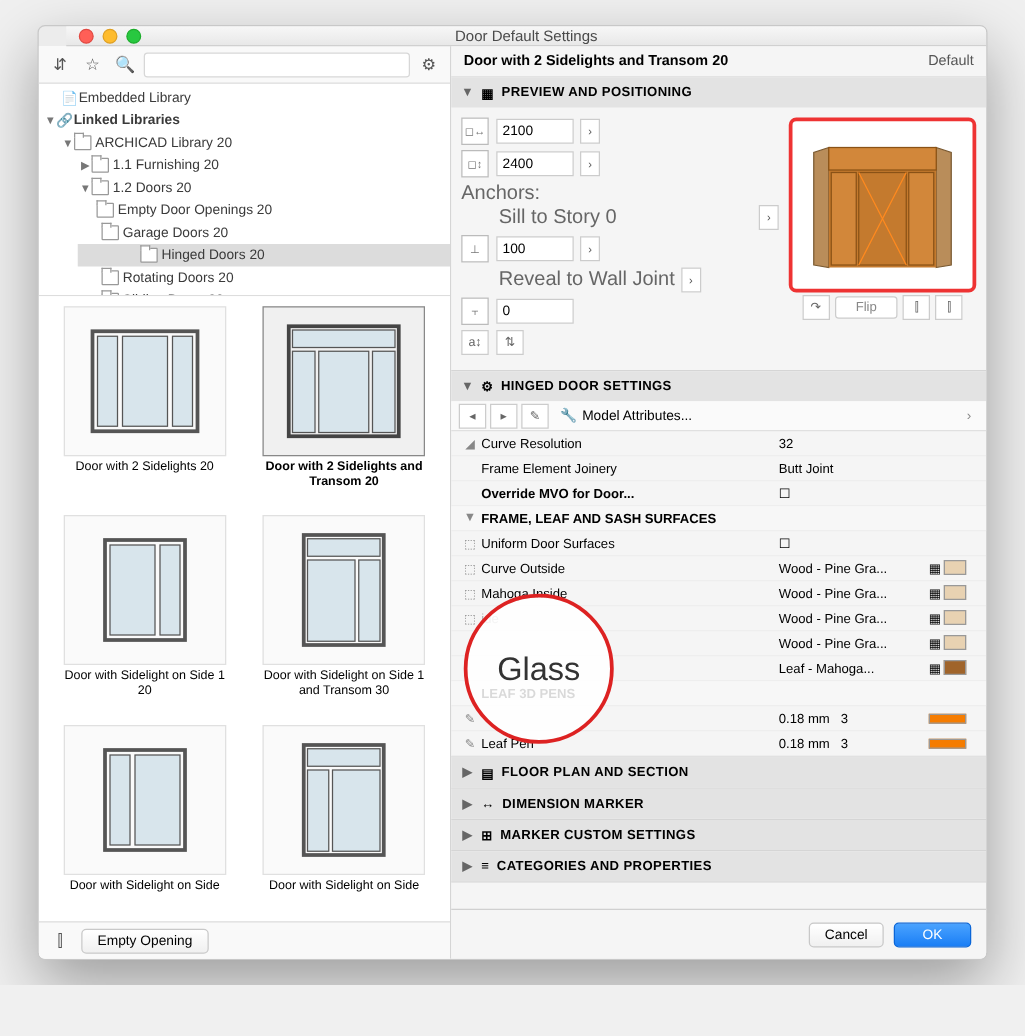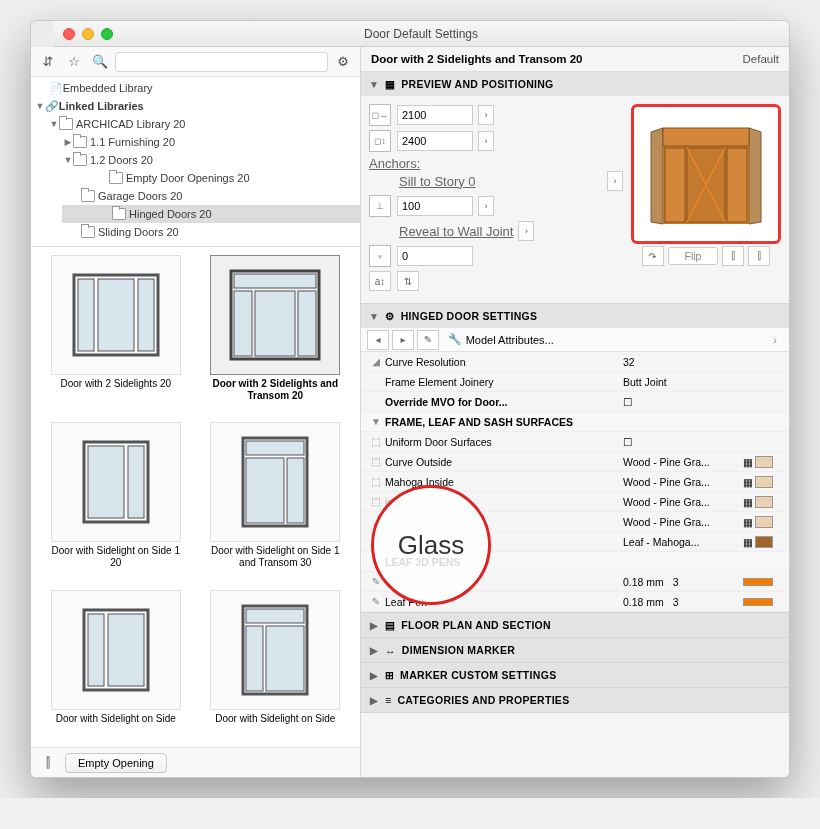--- a/index.html
+++ b/index.html
@@ -1,18 +1,18 @@
 <!DOCTYPE html>
 <html><head>
 <meta charset="utf-8">
 <style>
 * { box-sizing: border-box; margin: 0; padding: 0; font-family: -apple-system, "Helvetica Neue", Arial, sans-serif; }
 body { background: #f0f0f0; display: flex; justify-content: center; align-items: flex-start; padding: 20px; }
 .window { width: 760px; background: #ececec; border-radius: 6px; box-shadow: 0 20px 50px rgba(0,0,0,0.35); overflow: hidden; border: 1px solid #c8c8c8; }
-.titlebar { height: 26px; background: linear-gradient(#f7f7f7,#e8e8e8); display: flex; align-items: center; position: relative; border-bottom: 1px solid #d0d0d0; margin-left: 22px; }
+.titlebar { height: 16px; background: linear-gradient(#f7f7f7,#e8e8e8); display: flex; align-items: center; position: relative; border-bottom: 1px solid #d0d0d0; margin-left: 22px; }
 .traffic { display: flex; gap: 7px; padding-left: 10px; }
 .dot { width: 12px; height: 12px; border-radius: 50%; }
 .dot.r { background: #ff5f57; border: .5px solid #e14942; }
 .dot.y { background: #febc2e; border: .5px solid #dfa023; }
 .dot.g { background: #28c840; border: .5px solid #1dad2c; }
 .titlebar-title { position: absolute; left: 0; right: 0; text-align: center; font-size: 12px; color: #4a4a4a; }
 .content { display: flex; height: 730px; }
 .left { width: 330px; background: #fff; border-right: 1px solid #d5d5d5; display: flex; flex-direction: column; }
 .right { flex: 1; background: #f5f5f5; display: flex; flex-direction: column; }
 .toolbar { height: 30px; display: flex; align-items: center; gap: 4px; padding: 3px 6px; border-bottom: 1px solid #ddd; background: #f9f9f9; font-size: 12px; }
@@ -36,23 +36,23 @@
 .btn { font-size: 11px; padding: 3px 12px; border-radius: 4px; border: 1px solid #c8c8c8; background: linear-gradient(#fff,#f0f0f0); cursor: pointer; }
 .header2 { display: flex; align-items: center; justify-content: space-between; padding: 6px 10px; font-size: 11.5px; font-weight: bold; border-bottom: 1px solid #ddd; }
 .header2 .def { font-weight: normal; color: #555; }
 .section { border-bottom: 1px solid #d5d5d5; }
 .sechdr { height: 24px; display: flex; align-items: center; gap: 6px; padding: 0 8px; background: #e3e3e3; font-size: 10.5px; font-weight: bold; letter-spacing: .3px; cursor: pointer; }
 .sechdr .tw { color: #666; font-size: 10px; }
 .preview { display: flex; padding: 8px; gap: 8px; font-size: 10.5px; color: #444; }
 .pvleft { flex: 1; }
 .pvrow { display: flex; align-items: center; gap: 6px; margin-bottom: 4px; }
 .dimicon { width: 22px; height: 22px; border: 1px solid #bbb; display: flex; align-items: center; justify-content: center; font-size: 9px; color: #777; background: #fff; }
-.numin { width: 76px; height: 20px; border: 1px solid #ccc; font-size: 11px; padding: 0 4px; background: #fff; }
+.numin { width: 62px; height: 20px; border: 1px solid #ccc; font-size: 11px; padding: 0 4px; background: #fff; }
 .chev { width: 16px; height: 20px; border: 1px solid #ccc; background: #fff; display: flex; align-items: center; justify-content: center; font-size: 9px; color: #555; margin-left: -1px; }
-.anchor { color: #666; font-size: 13px; text-decoration: underline; }
+.anchor { color: #666; font-size: 16px; }
 .pvimg { width: 150px; height: 140px; border: 3px solid #e33; border-radius: 6px; background: #fff; display: flex; align-items: center; justify-content: center; }
 .flipbar { display: flex; align-items: center; gap: 4px; padding: 2px 8px 6px; justify-content: flex-end; }
 .flipbtn { font-size: 10.5px; padding: 2px 16px; border-radius: 3px; border: 1px solid #ccc; background: #fff; color: #888; }
 .smicon { width: 22px; height: 20px; border: 1px solid #ccc; background: #fff; display: flex; align-items: center; justify-content: center; font-size: 10px; color: #666; }
 .attrbar { height: 24px; display: flex; align-items: center; padding: 0 6px; gap: 3px; border-bottom: 1px solid #e0e0e0; font-size: 11px; background: #fafafa; }
 .attrbar .dd { flex: 1; display: flex; align-items: center; gap: 4px; padding: 2px 6px; }
 .attrbar .dd::after { content: "›"; margin-left: auto; color: #888; }
 .paramtable { font-size: 10.5px; }
 .paramrow { display: flex; align-items: center; height: 20px; border-bottom: 1px solid #eee; padding: 0 6px; }
 .paramrow .pi { width: 18px; text-align: center; color: #888; font-size: 10px; }
@@ -102,31 +102,35 @@
         <div class="treerow" style="padding-left:32px">
             <span class="tw">▶</span>
             <span class="fold"></span>
             <span>1.1 Furnishing 20</span>
           </div>
         <div class="treerow" style="padding-left:32px">
             <span class="tw">▼</span>
             <span class="fold"></span>
             <span>1.2 Doors 20</span>
           </div>
-        <div class="treerow" style="padding-left:78px">
+        <div class="treerow" style="padding-left:46px">
             <span class="fold"></span>
             <span>Empty Door Openings 20</span>
           </div>
         <div class="treerow" style="padding-left:50px">
             <span class="fold"></span>
             <span>Garage Doors 20</span>
           </div>
         <div class="treerow sel" style="padding-left:50px">
             <span class="fold"></span>
             <span>Hinged Doors 20</span>
+          </div>
+        <div class="treerow" style="padding-left:50px">
+            <span class="fold"></span>
+            <span>Rotating Doors 20</span>
           </div>
         <div class="treerow" style="padding-left:50px">
             <span class="fold"></span>
             <span>Sliding Doors 20</span>
           </div>
       </div>
 
       <div class="thumbs">
         <div class="thumb">
           <div class="thumbimg">
@@ -365,20 +369,24 @@
           <div class="sechdr"><span class="tw">▶</span>↔ <span>DIMENSION MARKER</span></div>
         </div>
       <div class="section">
           <div class="sechdr"><span class="tw">▶</span>⊞ <span>MARKER CUSTOM SETTINGS</span></div>
         </div>
       <div class="section">
           <div class="sechdr"><span class="tw">▶</span>≡ <span>CATEGORIES AND PROPERTIES</span></div>
         </div>
 
       <div style="flex:1"></div>
+      <div class="footer">
+        <button class="btn">Cancel</button>
+        <button class="btn primary">OK</button>
+      </div>
 
       <div class="glass-callout" style="left:10px; top:438px">
         <span>Glass</span>
       </div>
     </div>
 
   </div>
 </div>
 
 </body></html>

